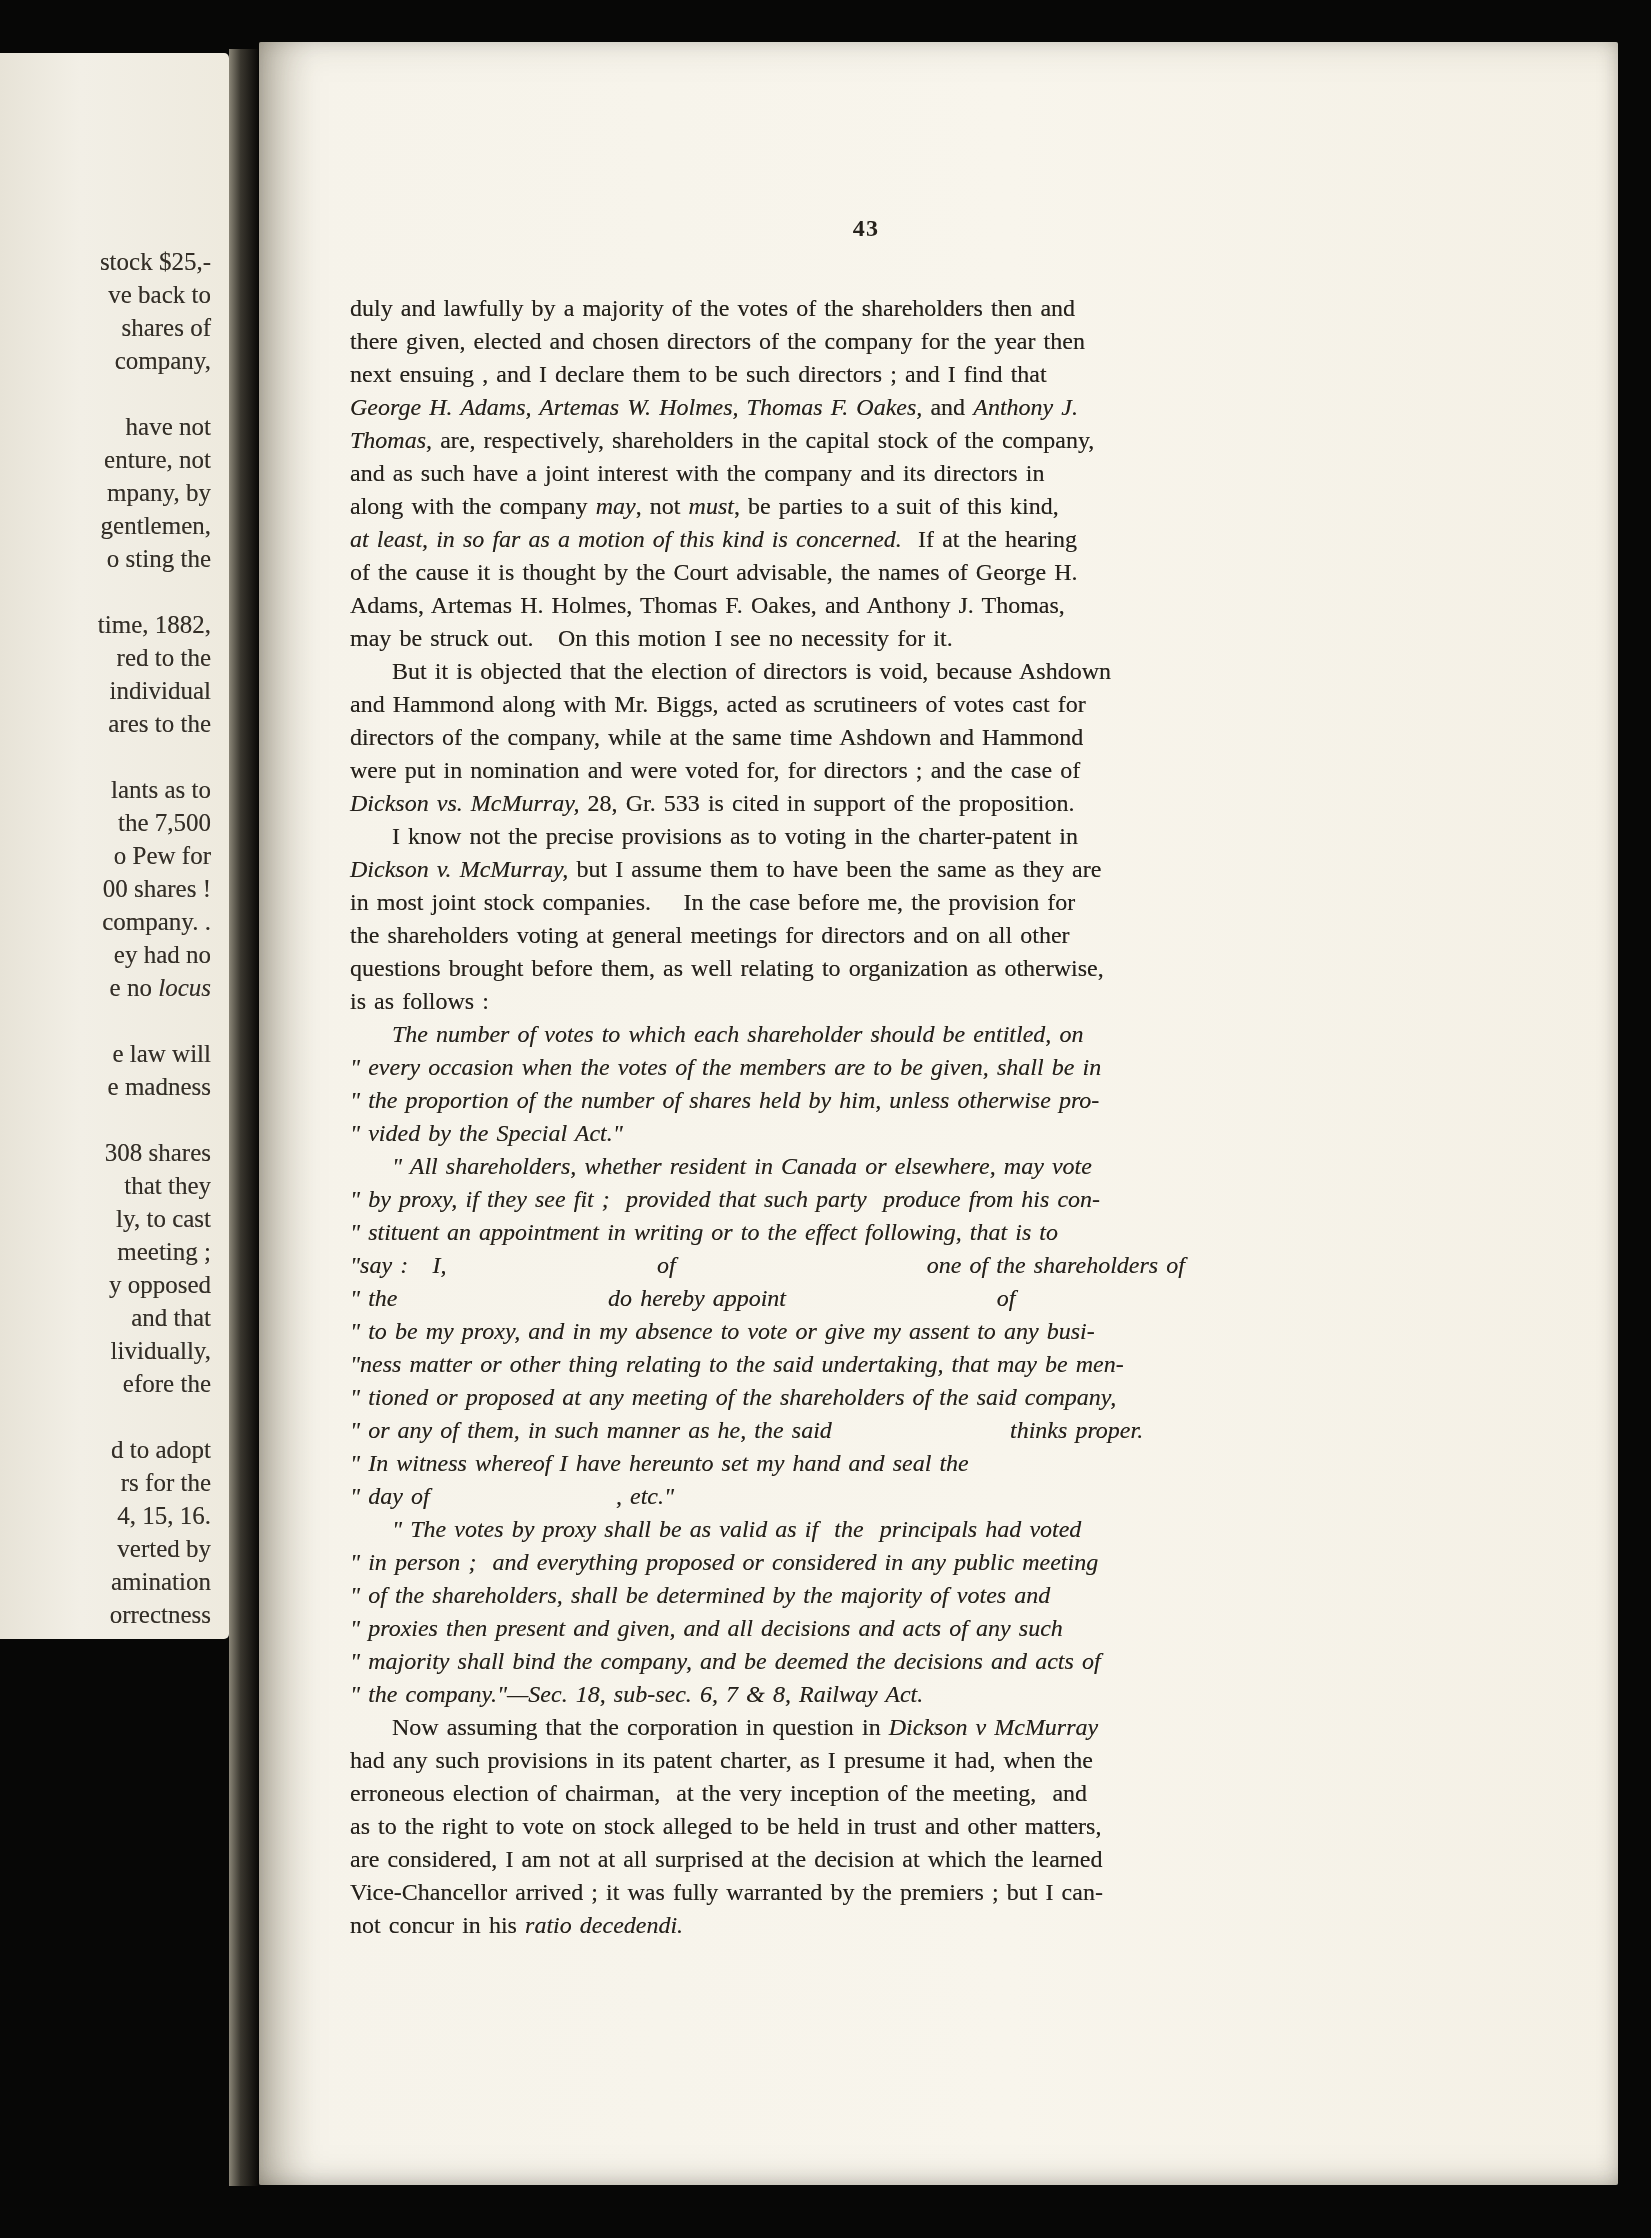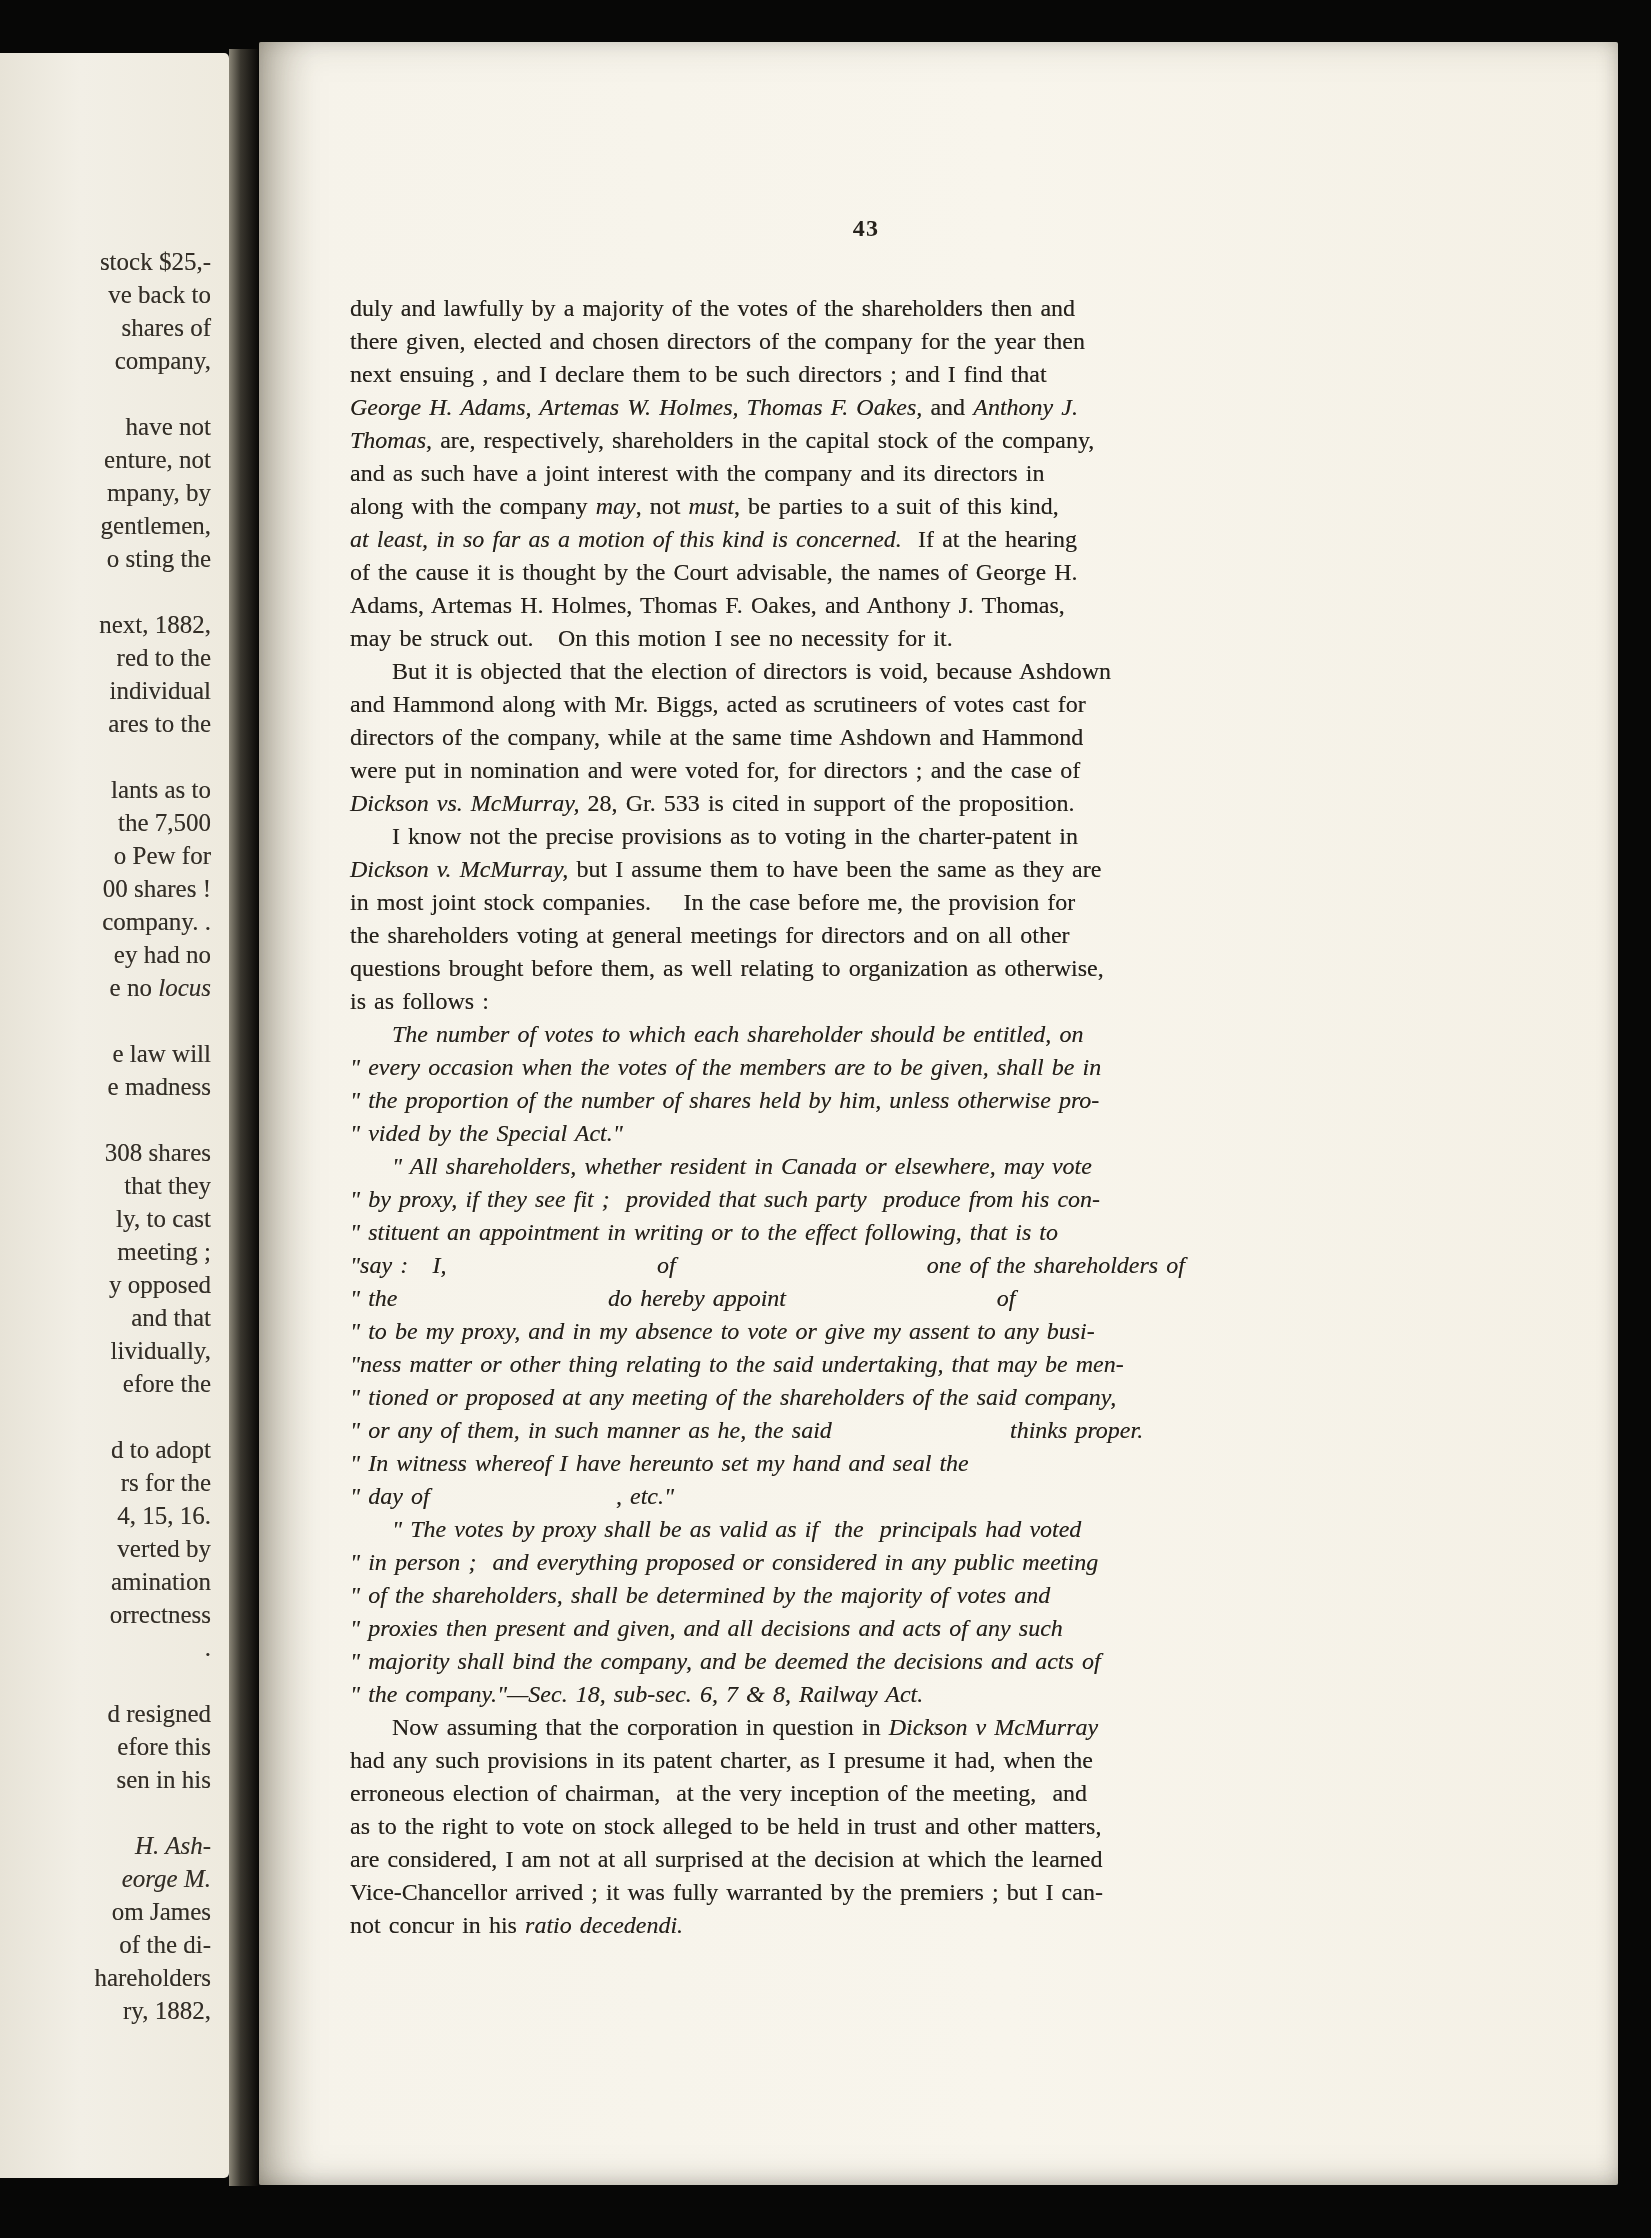--- a/index.html
+++ b/index.html
@@ -14,21 +14,21 @@
   .scan {
     position: absolute;
     inset: 0;
   }
   
   .left-page {
     position: absolute;
     left: 0;
     top: 53px;
     width: 229px;
-    height: 2125px;
+    height: 1586px;
     background: linear-gradient(90deg, #e7e3d7 0%, #f2efe6 35%, #eeeade 100%);
     border-radius: 0 4.9px 4.9px 0;
     overflow: hidden;
   }
   .left-lines {
     position: absolute;
     top: 192px;
     left: 0;
     right: 18px;
     text-align: right;
@@ -100,21 +100,21 @@
         <div class="lline">ve back to</div>
         <div class="lline">shares of</div>
         <div class="lline">company,</div>
         <div class="lline"></div>
         <div class="lline">have not</div>
         <div class="lline">enture, not</div>
         <div class="lline">mpany, by</div>
         <div class="lline">gentlemen,</div>
         <div class="lline">o sting the</div>
         <div class="lline"></div>
-        <div class="lline">next, 1882,</div>
+        <div class="lline">time, 1882,</div>
         <div class="lline">red to the</div>
         <div class="lline">individual</div>
         <div class="lline">ares to the</div>
         <div class="lline"></div>
         <div class="lline">lants as to</div>
         <div class="lline">the 7,500</div>
         <div class="lline">o Pew for</div>
         <div class="lline">00 shares !</div>
         <div class="lline">company. .</div>
         <div class="lline">ey had no</div>

